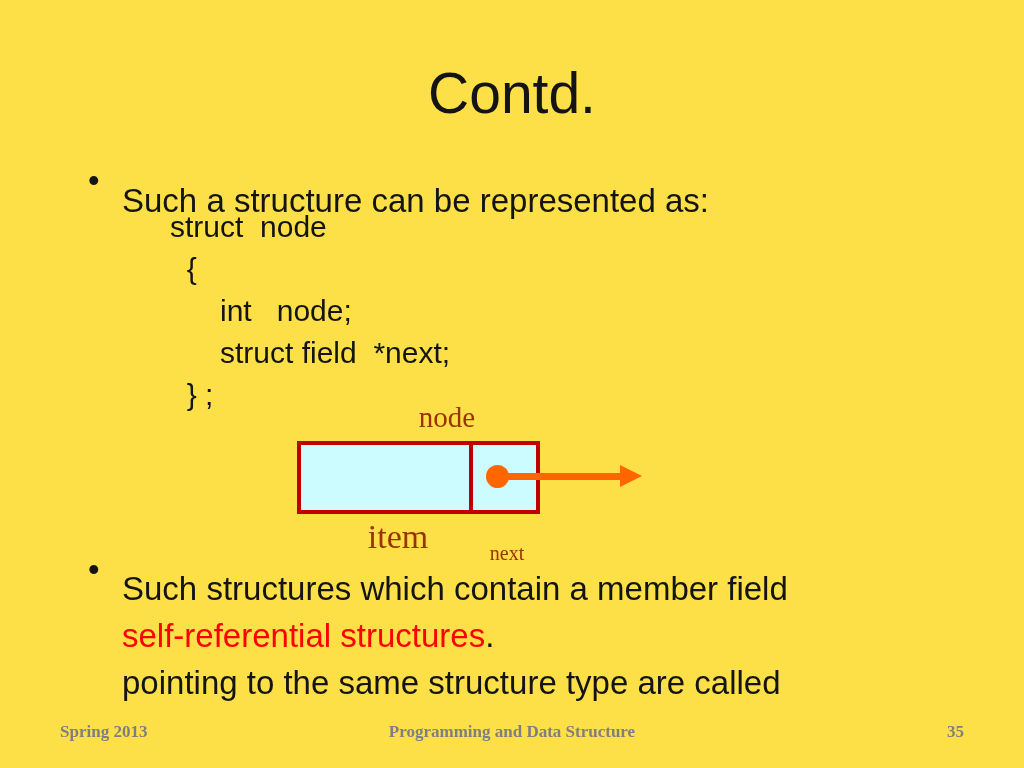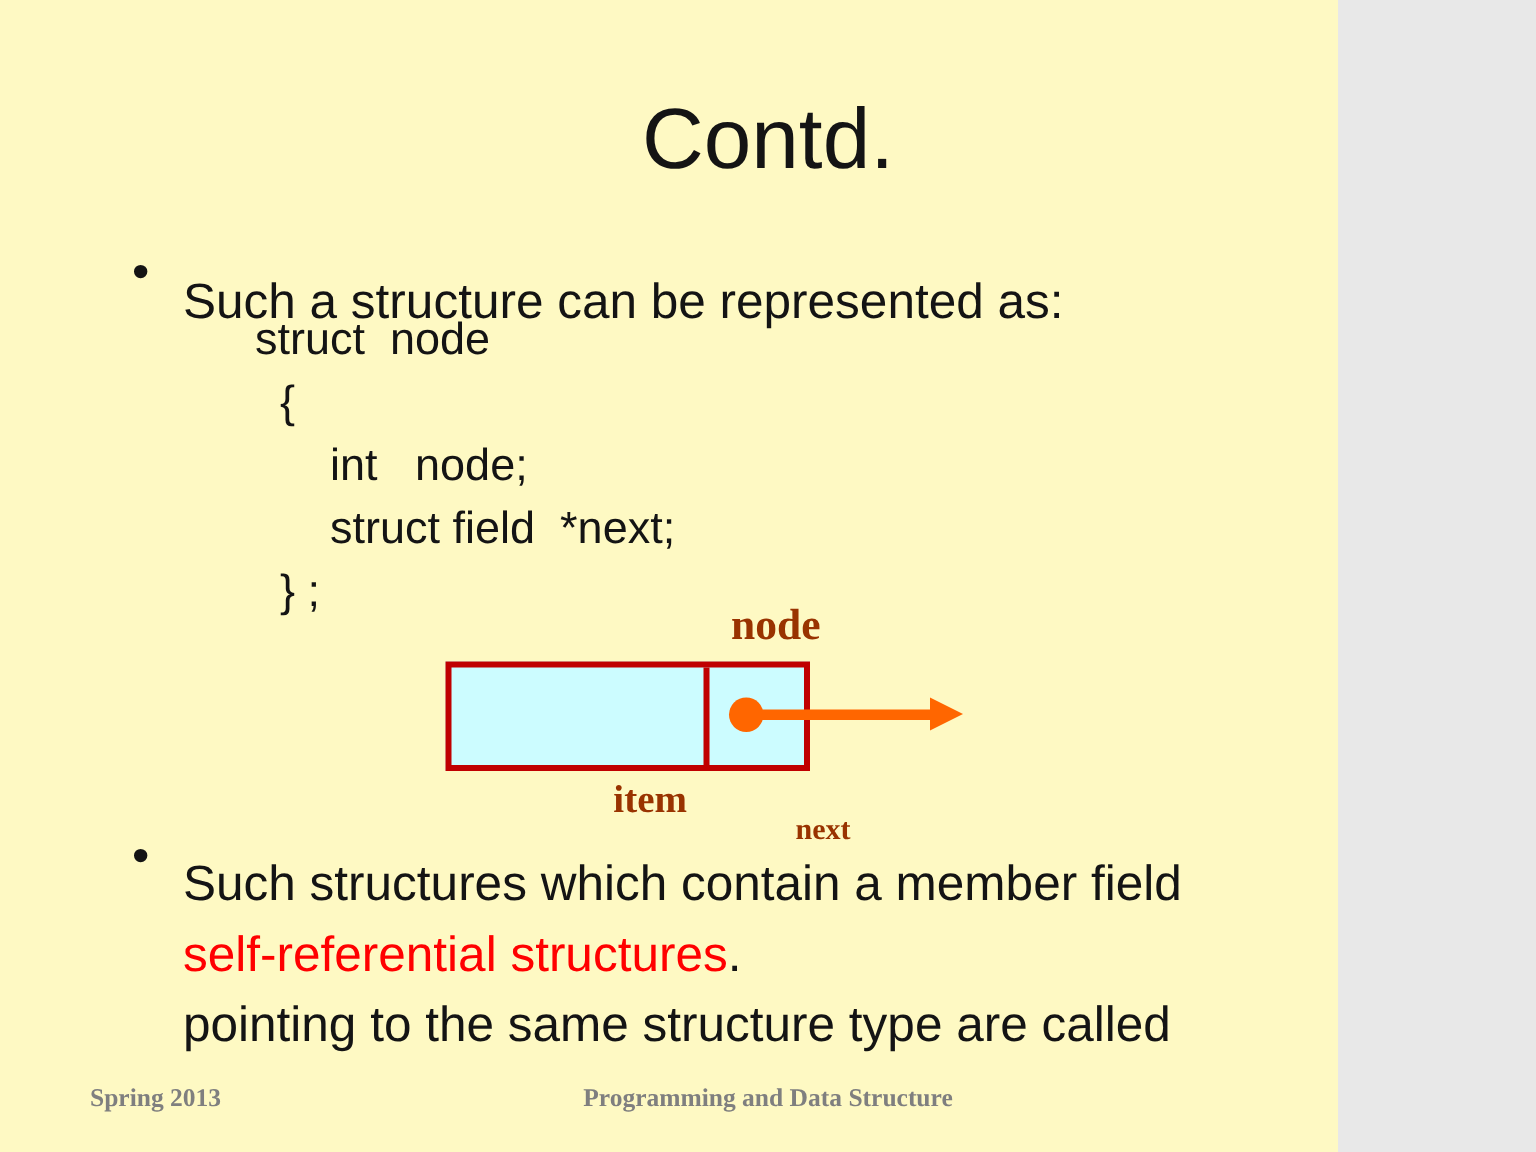--- a/index.html
+++ b/index.html
@@ -1,20 +1,20 @@
 <!DOCTYPE html>
 <html style="--border-color: #c00000; --fill-color: #ccfcff; --arrow-color: #ff6600; --label-color: #993300; --red-color: #ff0000;"><head>
 <meta charset="utf-8">
 <style>
   html, body { margin: 0; padding: 0; background: #e8e8e8; }
   .slide {
     position: relative;
-    width: 892px;
+    width: 1024px;
     height: 768px;
-    background: #fef9c3;
+    background: #fde047;
     overflow: hidden;
     font-family: "Liberation Sans", sans-serif;
     color: #111111;
   }
   .slide-title {
     position: absolute;
     top: 60px;
     left: 0;
     width: 1024px;
     text-align: center;
@@ -46,26 +46,26 @@
     color: #141414;
   }
   .code-line {
     white-space: pre;
     height: 42px;
     line-height: 42px;
   }
   .diagram-label {
     position: absolute;
     font-family: "Liberation Serif", serif;
-    font-weight: 700;
+    font-weight: 400;
     color: var(--label-color, #993300);
-    text-align: right;
+    text-align: center;
   }
   .node-label { left: 347px; top: 401px; width: 200px; font-size: 29px; }
-  .item-label { left: 338px; top: 518px; width: 120px; font-size: 26px; }
+  .item-label { left: 338px; top: 518px; width: 120px; font-size: 34px; }
   .next-label { left: 447px; top: 542px; width: 120px; font-size: 20px; }
   .node-box {
     position: absolute;
     left: 297px;
     top: 441px;
     width: 243px;
     height: 73px;
     box-sizing: border-box;
     border: 4px solid var(--border-color, #c00000);
     background: var(--fill-color, #ccfcff);

